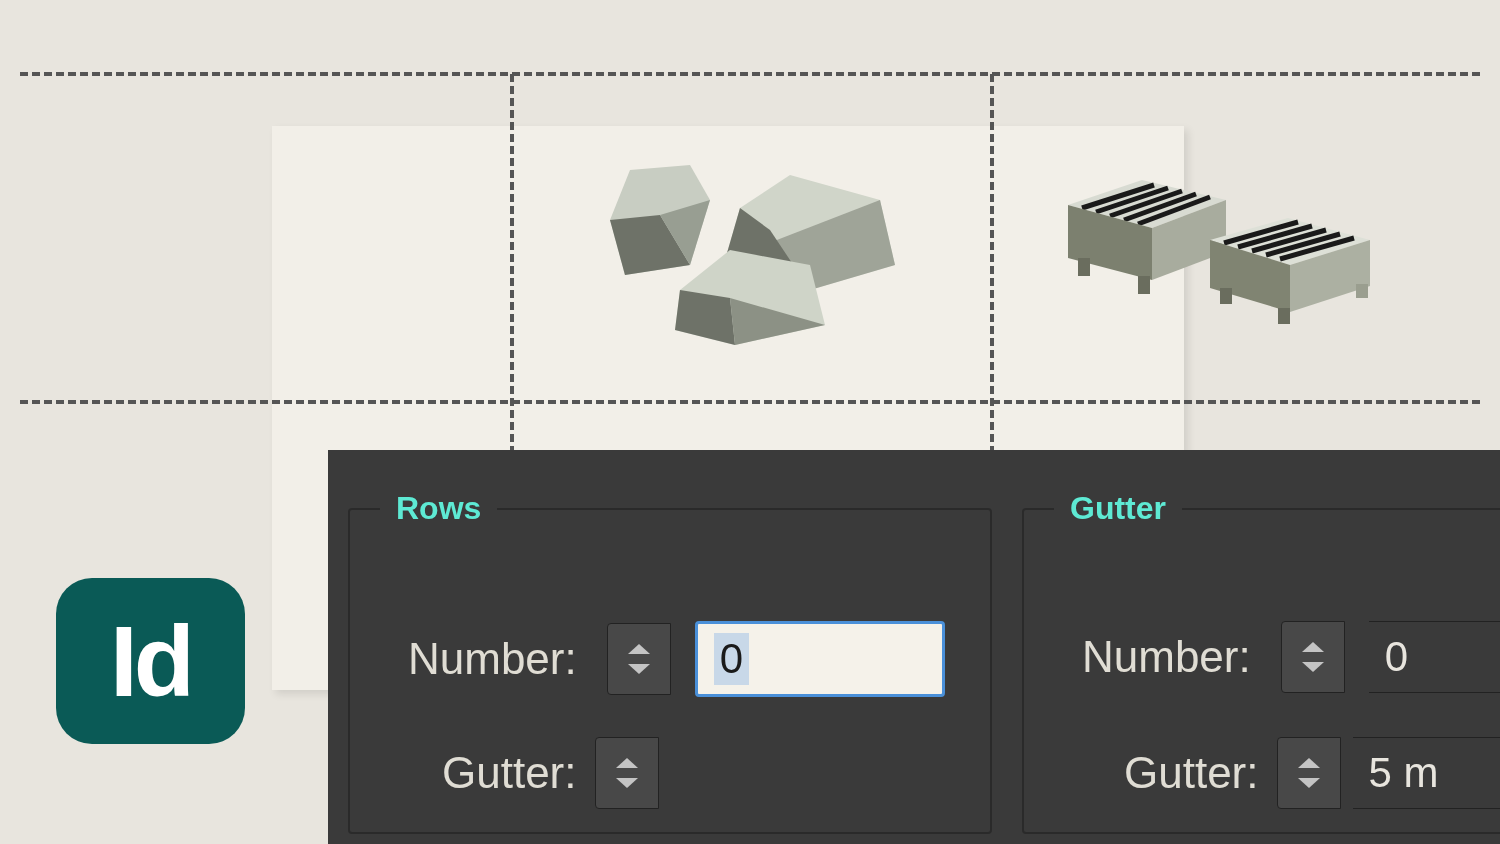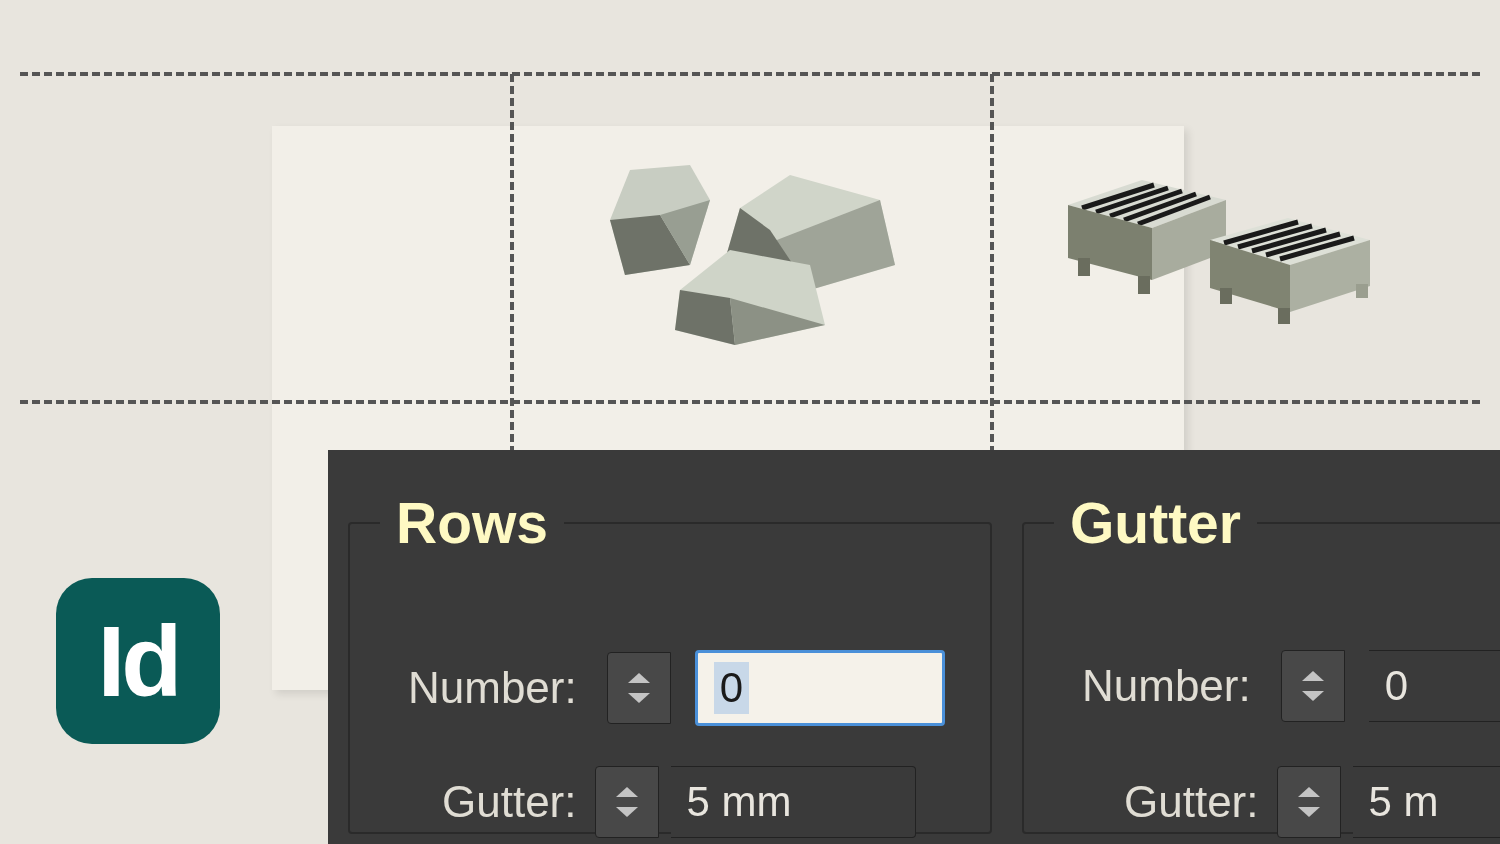--- a/index.html
+++ b/index.html
@@ -37,21 +37,21 @@
     }
     .guide-h.h1 { top: 72px; }
     .guide-h.h2 { top: 400px; }
     .guide-v.v1 { left: 510px; top: 74px; bottom: 390px;}
     .guide-v.v2 { left: 990px; top: 74px; bottom: 390px;}
 
     .id-badge {
       position: absolute;
       left: 56px;
       top: 578px;
-      width: 164px;
+      width: 189px;
       height: 166px;
       background: #0a5a56;
       border-radius: 36px;
       display: flex;
       align-items: center;
       justify-content: center;
       color: #fff;
       font-weight: 700;
       font-size: 100px;
       letter-spacing: -4px;
@@ -80,22 +80,22 @@
       width: 640px;
       height: 340px;
     }
     .pgroup.cols {
       left: 694px;
       top: 40px;
       width: 640px;
       height: 340px;
     }
     .pgroup legend {
-      color: #fef9c3;
-      font-size: 57px;
+      color: #5eead4;
+      font-size: 32px;
       font-weight: 600;
       padding: 0 16px;
       margin-left: 30px;
     }
     .row {
       position: absolute;
       display: flex;
       align-items: center;
       gap: 12px;
     }
@@ -237,21 +237,20 @@
       <div class="field focused">
         <span class="sel">0</span>
       </div>
     </div>
     <div class="row gut">
       <span class="label">Gutter:</span>
       <div class="stepper">
         <div class="chev up"></div>
         <div class="chev down"></div>
       </div>
-      <div class="field">5 mm</div>
     </div>
   </fieldset>
 
   <fieldset class="pgroup cols">
     <legend>Gutter</legend>
     <div class="row num">
       <span class="label">Number:</span>
       <div class="stepper">
         <div class="chev up"></div>
         <div class="chev down"></div>

